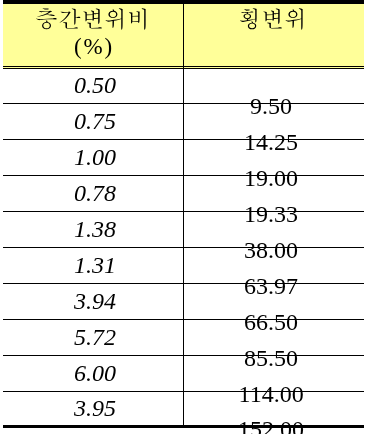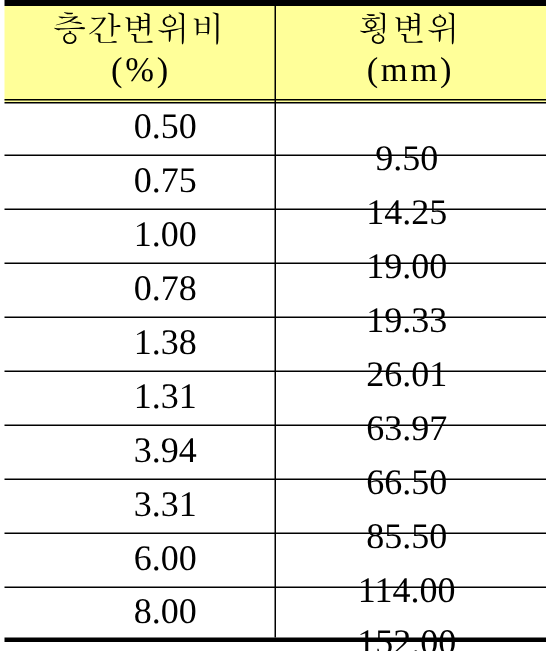--- a/index.html
+++ b/index.html
@@ -27,21 +27,21 @@
   .hdr-col-2{left:180.8px;width:180.2px;}
   .hdr-title{position:absolute;left:-1px;right:1px;top:3.6px;display:flex;justify-content:center;}
   .hdr-title svg{display:block;}
   .hdr-unit{position:absolute;left:0;right:0;top:31px;text-align:center;
             font-size:23px;line-height:1;letter-spacing:1.8px;text-indent:1.8px;}
   .hdr-col-2 .hdr-unit{left:-1.2px;right:1.2px;}
 
   
   .data-cell{position:absolute;display:flex;align-items:center;justify-content:center;
              font-size:24px;line-height:1;padding-bottom:1px;box-sizing:border-box;}
-  .cell-col-1{left:17px;width:180.2px;}
+  .cell-col-1{left:2px;width:180.2px;font-style:italic;}
   .cell-col-2{left:178px;width:180.2px;margin-top:21px;}
   
   .sr-text{position:absolute;width:1px;height:1px;overflow:hidden;clip:rect(0 0 0 0);
            white-space:nowrap;opacity:0;pointer-events:none;}
 </style>
 </head>
 <body>
 
 <div id="drift-table">
 
@@ -68,46 +68,45 @@
     <span class="hdr-title">
         <svg viewBox="0 -88 300 100" width="69.00" height="23.00" role="img">
           <g fill="#000000">
             <path d="M35.84 -71.88 46.78 -72.27Q51.66 -72.46 51.86 -74.51Q52.05 -76.56 47.95 -76.86Q40.04 -76.95 36.62 -77.15Q33.69 -77.34 30.76 -77.73Q27.73 -78.52 27.54 -77.83Q27.25 -77.44 28.61 -76.07Q30.76 -74.51 32.62 -73.34Q34.67 -72.17 35.84 -71.88ZM51.66 -66.6H50.68Q39.75 -65.72 30.27 -65.72Q20.51 -65.62 16.7 -66.5Q14.06 -66.99 14.06 -66.21Q13.96 -65.43 15.62 -64.36Q20.12 -62.11 21.78 -61.72Q22.95 -61.52 24.51 -62.11Q25.1 -62.3 25.49 -62.5Q26.07 -62.79 26.95 -62.89Q29.2 -63.18 32.32 -63.28Q34.57 -63.38 38.77 -63.38Q39.36 -62.6 39.45 -61.82Q39.55 -60.84 38.77 -60.16Q31.15 -59.08 27.25 -55.27Q23.73 -51.86 24.02 -47.36Q24.41 -43.07 28.12 -39.84Q32.03 -36.43 38.28 -35.74L44.53 -36.13Q50.29 -36.91 53.71 -40.43Q56.84 -43.65 56.84 -47.85Q56.74 -52.15 53.22 -55.47Q49.41 -59.08 42.68 -60.16L43.07 -61.04Q43.46 -61.62 43.46 -61.91Q43.55 -62.6 42.97 -63.67L62.6 -64.26Q64.65 -64.16 65.92 -64.75Q67.09 -65.33 66.99 -66.21Q66.99 -67.09 65.72 -67.77Q64.45 -68.46 62.21 -68.55Q58.79 -68.75 57.13 -68.46Q56.05 -68.26 55.08 -67.77Q54.39 -67.38 53.81 -67.19Q52.93 -66.8 51.66 -66.6ZM40.62 -56.84Q45.61 -56.84 48.63 -54.1Q51.37 -51.66 51.37 -48.05Q51.37 -44.53 48.63 -42.09Q45.61 -39.36 40.62 -39.36Q35.35 -39.36 32.32 -42.09Q29.59 -44.53 29.59 -48.05Q29.59 -51.66 32.32 -54.1Q35.35 -56.84 40.62 -56.84ZM44.73 -38.77 38.57 -38.57 38.67 -30.18Q31.54 -28.91 24.61 -28.61Q17.58 -28.42 11.13 -29.3Q8.69 -29.88 8.5 -29.1Q8.3 -28.42 10.64 -26.95Q18.36 -23.24 20.9 -22.66Q22.66 -22.17 24.22 -23.14Q24.8 -23.44 25.2 -23.63Q25.88 -23.93 26.76 -24.12Q36.82 -25.39 49.32 -28.22Q62.01 -31.05 74.9 -34.96V-24.02Q74.9 -20.51 76.17 -20.41Q77.64 -20.31 79.1 -23.54Q79.98 -25.98 80.47 -30.86Q80.86 -34.47 80.96 -40.33V-74.9Q80.86 -75.59 80.96 -76.27Q80.96 -76.66 81.15 -77.25Q81.35 -78.22 81.05 -78.61Q80.76 -79.1 79.3 -79.88Q77.54 -80.66 74.22 -81.35Q70.61 -82.13 67.09 -82.52Q63.57 -82.13 63.67 -81.25Q63.77 -80.47 65.92 -79.88Q70.51 -77.83 72.36 -76.76Q74.8 -75.29 74.9 -74.41V-36.82Q68.26 -34.96 58.98 -33.2Q50.68 -31.54 44.53 -30.66ZM61.43 -16.11Q67.38 -16.11 70.8 -12.89Q74.02 -10.06 74.02 -5.86Q74.02 -1.56 70.8 1.27Q67.38 4.59 61.43 4.59Q55.18 4.59 51.56 1.27Q48.34 -1.56 48.34 -5.86Q48.34 -10.06 51.56 -12.89Q55.18 -16.11 61.43 -16.11ZM58.89 -19.34Q50.68 -18.46 46.29 -13.87Q42.38 -9.77 42.87 -4.2Q43.46 1.37 47.95 5.08Q53.03 9.18 61.13 9.18Q68.75 9.18 73.83 5.18Q78.42 1.46 79.2 -4Q79.88 -9.47 76.27 -13.57Q72.36 -18.16 64.55 -19.24Q64.65 -19.63 64.84 -20.12Q65.04 -20.31 65.33 -20.8Q66.21 -22.07 65.72 -22.85Q65.04 -23.93 60.94 -25.29Q58.59 -25.98 58.2 -25.2Q57.91 -24.51 59.08 -23.54Q60.35 -22.27 60.35 -20.9Q60.35 -19.63 58.89 -19.34Z" transform="translate(0 0)"></path>
             <path d="M56.35 -57.52Q60.06 -56.35 61.43 -56.15Q62.3 -56.05 63.09 -56.45Q63.67 -56.74 64.16 -56.93Q64.94 -57.13 66.21 -57.23L74.71 -57.81V-40.82Q69.63 -40.43 65.14 -40.33Q59.28 -40.14 56.45 -40.62ZM19.14 -60.45V-59.77L19.43 -29.88Q19.43 -24.51 21.48 -25.68Q23.44 -26.86 24.9 -31.93L50.39 -32.42Q50.49 -27.54 52.05 -27.64Q53.32 -27.73 54.69 -30.47Q55.37 -32.03 55.86 -33.79Q56.25 -35.45 56.35 -37.4Q59.57 -36.04 61.04 -35.94Q62.01 -35.84 62.99 -36.33Q63.48 -36.52 63.87 -36.72Q64.55 -36.91 65.43 -36.91L70.02 -37.4L74.71 -37.79V-19.04Q74.71 -14.94 75.88 -14.45Q77.05 -13.96 78.52 -16.31Q79.98 -19.04 80.57 -22.75Q81.05 -26.07 81.05 -33.11L81.25 -73.24L81.35 -75.29Q81.54 -76.56 81.25 -76.95Q80.86 -77.54 79.2 -78.12Q76.76 -79.2 73.34 -80.08Q69.53 -81.15 67.48 -81.15Q64.26 -81.15 63.87 -80.27Q63.38 -79.39 66.5 -78.32Q69.63 -77.25 72.17 -75.59Q74.71 -73.93 74.71 -72.95V-60.84Q68.36 -60.55 65.23 -60.45Q60.45 -60.25 56.35 -60.45V-66.21L56.45 -67.38Q56.54 -68.46 56.45 -68.95Q56.25 -69.63 55.37 -70.21Q54.3 -70.8 52.05 -71.39Q49.61 -72.07 45.41 -72.66Q42.38 -72.07 42.48 -71.39Q42.58 -70.8 44.63 -69.92Q47.46 -68.55 48.83 -67.48Q50.2 -66.31 50.29 -65.23V-55.66L25.2 -55.18V-63.18V-64.16Q25.29 -66.02 23.83 -66.8Q21.48 -67.97 12.99 -68.75Q9.96 -68.36 10.06 -67.48Q10.06 -66.7 12.5 -66.02Q15.62 -64.75 17.38 -63.28Q19.14 -61.91 19.14 -60.45ZM25.2 -52.25 50.29 -52.73V-35.25L25.2 -34.96ZM36.52 -13.28 36.62 -1.27Q36.82 2.25 39.55 3.81Q42.09 5.37 47.36 5.37H87.89Q89.26 5.37 90.04 4.49Q90.72 3.71 90.43 2.73Q90.23 1.56 88.96 0.78Q87.6 -0.1 85.45 -0.2Q80.86 -0.39 78.61 0.1Q77.25 0.29 75.78 1.17Q74.71 1.76 73.83 1.95Q72.46 2.44 70.31 2.64L47.66 2.83Q45.02 2.64 43.95 1.95Q42.87 1.27 42.87 -0.39V-15.04L42.97 -16.5Q43.16 -17.97 42.97 -18.46Q42.58 -19.24 40.92 -19.53Q39.16 -19.82 36.33 -20.02Q33.01 -20.21 29.69 -20.21Q26.76 -19.73 26.86 -18.85Q26.86 -18.16 28.91 -17.58Q32.91 -16.41 34.47 -15.62Q36.33 -14.65 36.52 -13.28Z" transform="translate(100 0)"></path>
             <path d="M37.6 -71.48 36.23 -71.39Q27.25 -70.21 22.66 -65.04Q18.55 -60.35 19.24 -54.39Q20.02 -48.44 25.1 -44.43Q30.76 -39.94 39.45 -39.94Q47.17 -39.94 52.44 -44.24Q57.32 -48.14 58.2 -53.91Q59.18 -59.77 55.57 -64.45Q51.56 -69.63 43.46 -71.29L43.95 -72.46Q44.73 -73.83 44.43 -74.41Q43.95 -75.59 40.62 -76.66Q37.89 -77.34 37.3 -76.76Q36.72 -76.27 38.38 -74.8Q39.26 -73.83 39.06 -72.85Q38.77 -71.88 37.6 -71.48ZM39.16 -67.68Q45.51 -67.68 49.32 -64.06Q52.73 -60.64 52.73 -55.86Q52.73 -51.07 49.32 -47.66Q45.51 -43.95 39.16 -43.95Q32.62 -43.95 28.71 -47.66Q25.29 -51.07 25.29 -55.86Q25.29 -60.64 28.71 -64.06Q32.62 -67.68 39.16 -67.68ZM75 -73.05V-37.7Q61.13 -33.98 25.98 -29.59Q18.26 -28.32 9.77 -30.57Q6.93 -31.15 6.64 -30.37Q6.25 -29.59 8.5 -28.22Q16.99 -24.22 19.53 -23.63Q21.39 -23.14 22.95 -24.12Q23.63 -24.51 24.12 -24.71Q24.9 -25.1 25.88 -25.29Q28.32 -25.59 31.74 -25.98Q34.96 -26.46 37.01 -26.76V-1.17Q37.11 3.03 38.48 3.22Q39.75 3.32 41.31 -0.59Q42.58 -3.81 42.97 -10.64Q43.26 -14.75 43.26 -24.41V-27.73Q52.64 -29.79 60.94 -31.84Q69.14 -33.89 74.9 -35.55V3.71Q74.9 8.98 75.98 10.16Q77.05 11.43 78.71 8.2Q80.08 4.88 80.37 0.49Q80.76 -3.71 80.96 -17.77L81.05 -74.8Q81.05 -75.39 81.05 -75.88Q81.15 -76.27 81.25 -76.76Q81.54 -77.83 81.25 -78.32Q80.96 -78.91 79.39 -79.59Q76.37 -80.66 73.83 -81.35Q70.61 -82.23 67.77 -82.52Q64.06 -82.52 64.06 -81.54Q64.16 -80.66 67.09 -79.49Q70.51 -77.73 72.17 -76.56Q74.8 -74.71 75 -73.05Z" transform="translate(200 0)"></path>
           </g>
         </svg>
       </span>
     <span class="sr-text">횡변위</span>
-    <span class="hdr-unit">(mm)</span>
   </div>
 
   <div class="rule rule-double-a"></div>
   <div class="rule rule-double-b"></div>
 
   <div id="table-body">
       <div class="data-cell cell-col-1" style="top:69.10px;height:33.50px">0.50</div>
       <div class="data-cell cell-col-2" style="top:69.10px;height:33.50px">9.50</div>
       <div class="data-cell cell-col-1" style="top:103.80px;height:34.80px">0.75</div>
       <div class="data-cell cell-col-2" style="top:103.80px;height:34.80px">14.25</div>
       <div class="data-cell cell-col-1" style="top:139.80px;height:34.80px">1.00</div>
       <div class="data-cell cell-col-2" style="top:139.80px;height:34.80px">19.00</div>
       <div class="data-cell cell-col-1" style="top:175.80px;height:34.80px">0.78</div>
       <div class="data-cell cell-col-2" style="top:175.80px;height:34.80px">19.33</div>
       <div class="data-cell cell-col-1" style="top:211.80px;height:34.80px">1.38</div>
-      <div class="data-cell cell-col-2" style="top:211.80px;height:34.80px">26.01</div>
+      <div class="data-cell cell-col-2" style="top:211.80px;height:34.80px">38.00</div>
       <div class="data-cell cell-col-1" style="top:247.80px;height:34.80px">1.31</div>
       <div class="data-cell cell-col-2" style="top:247.80px;height:34.80px">63.97</div>
       <div class="data-cell cell-col-1" style="top:283.80px;height:34.80px">3.94</div>
       <div class="data-cell cell-col-2" style="top:283.80px;height:34.80px">66.50</div>
-      <div class="data-cell cell-col-1" style="top:319.80px;height:34.80px">3.31</div>
+      <div class="data-cell cell-col-1" style="top:319.80px;height:34.80px">5.72</div>
       <div class="data-cell cell-col-2" style="top:319.80px;height:34.80px">85.50</div>
       <div class="data-cell cell-col-1" style="top:355.80px;height:34.80px">6.00</div>
       <div class="data-cell cell-col-2" style="top:355.80px;height:34.80px">114.00</div>
-      <div class="data-cell cell-col-1" style="top:391.80px;height:33.20px">8.00</div>
+      <div class="data-cell cell-col-1" style="top:391.80px;height:33.20px">3.95</div>
       <div class="data-cell cell-col-2" style="top:391.80px;height:33.20px">152.00</div>
       <div class="rule rule-row" style="top:102.60px"></div>
       <div class="rule rule-row" style="top:138.60px"></div>
       <div class="rule rule-row" style="top:174.60px"></div>
       <div class="rule rule-row" style="top:210.60px"></div>
       <div class="rule rule-row" style="top:246.60px"></div>
       <div class="rule rule-row" style="top:282.60px"></div>
       <div class="rule rule-row" style="top:318.60px"></div>
       <div class="rule rule-row" style="top:354.60px"></div>
       <div class="rule rule-row" style="top:390.60px"></div>

